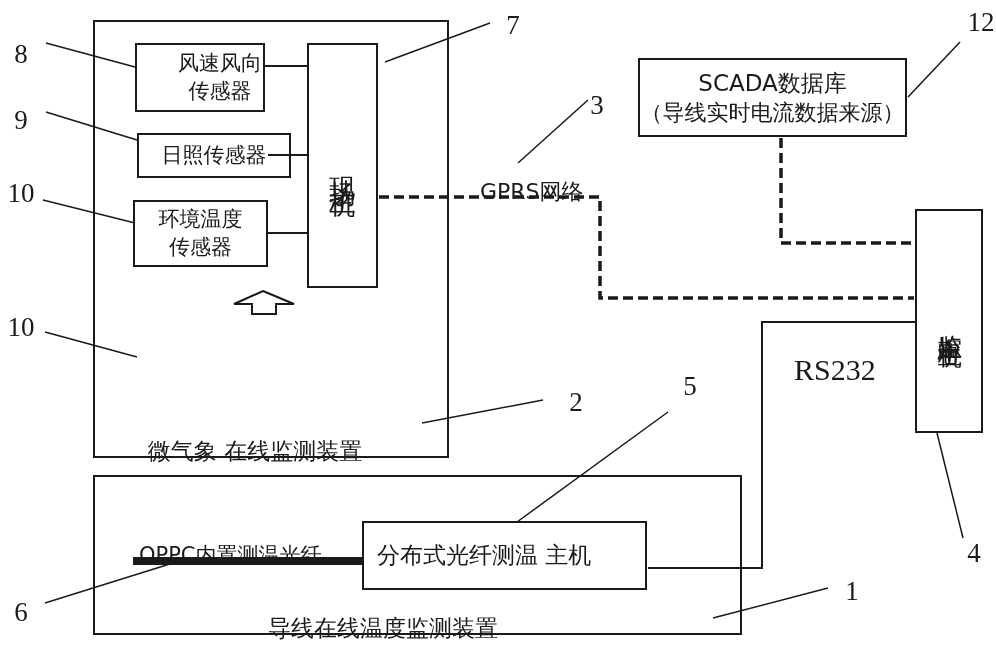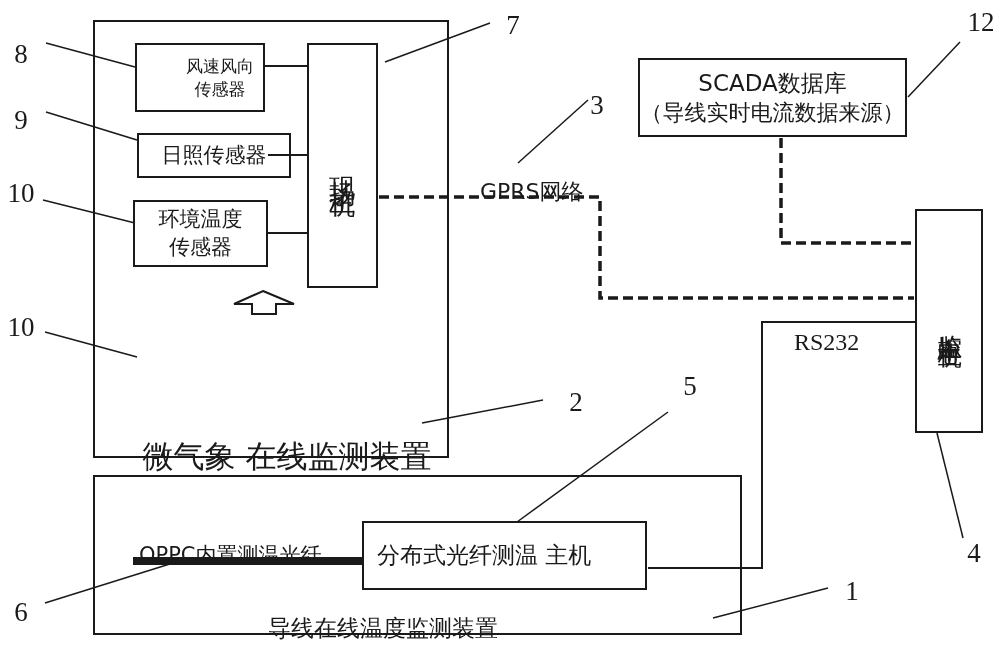--- a/index.html
+++ b/index.html
@@ -33,21 +33,21 @@
   .serif { font-family:"Liberation Serif","DejaVu Serif",serif; }
 </style>
 </head>
 <body>
 
 <div id="figure">
 
   <div class="box outerbox" style="left:93px; top:20px; width:356px; height:438px;"></div>
   <div class="box outerbox" style="left:93px; top:475px; width:649px; height:160px;"></div>
 
-  <div class="box innerbox" style="left:135px; top:43px; width:130px; height:69px; font-size:17px;padding-left:40px;">
+  <div class="box innerbox" style="left:135px; top:43px; width:130px; height:69px; font-size:21px;padding-left:40px;">
     <span>风速风向</span>
     <span>传感器</span>
   </div>
 
   <div class="box innerbox" style="left:137px; top:133px; width:154px; height:45px; font-size:21px;">
     <span>日照传感器</span>
   </div>
 
   <div class="box innerbox" style="left:133px; top:200px; width:135px; height:67px; font-size:21px;text-align:right;">
     <span>环境温度</span>
@@ -65,27 +65,27 @@
   </div>
 
   <div class="box innerbox" style="left:915px; top:209px; width:68px; height:224px; font-size:24px;">
     <span class="vtext" style="letter-spacing:2px;">监控中心主机</span>
   </div>
 
   <div class="box innerbox" style="left:362px; top:521px; width:285px; height:69px; font-size:23px; align-items:flex-start; padding-left:13px;">
     <span>分布式光纤测温 主机</span>
   </div>
 
-  <div class="lbl" style="left:93px; top:423px; width:324px; text-align:center; font-size:31px;padding-left:32px;">微气象 在线监测装置</div>
+  <div class="lbl" style="left:93px; top:423px; width:324px; text-align:center; font-size:23px;">微气象 在线监测装置</div>
 
   <div class="lbl" style="left:250px; top:600px; width:266px; text-align:center; font-size:23px;">导线在线温度监测装置</div>
 
   <div class="lbl" style="left:480px; top:164px; font-size:22px;">GPRS网络</div>
 
-  <div class="lbl serif" style="left:794px; top:316px; font-size:24px;">RS232</div>
+  <div class="lbl serif" style="left:794px; top:340px; font-size:30px;">RS232</div>
 
   <div class="lbl" style="left:139px; top:528px; font-size:21px;">OPPC内置测温光纤</div>
 
   <svg class="overlay" width="996" height="649" viewBox="0 0 996 649">
 
     <line x1="265" y1="66" x2="307" y2="66" stroke="#1a1a1a" stroke-width="2"></line>
     <line x1="268" y1="155" x2="307" y2="155" stroke="#1a1a1a" stroke-width="2"></line>
     <line x1="268" y1="233" x2="307" y2="233" stroke="#1a1a1a" stroke-width="2"></line>
 
     <polygon points="263,291 294,304 276,304 276,314 252,314 252,304 234,304" fill="#ffffff" stroke="#1a1a1a" stroke-width="2"></polygon>

